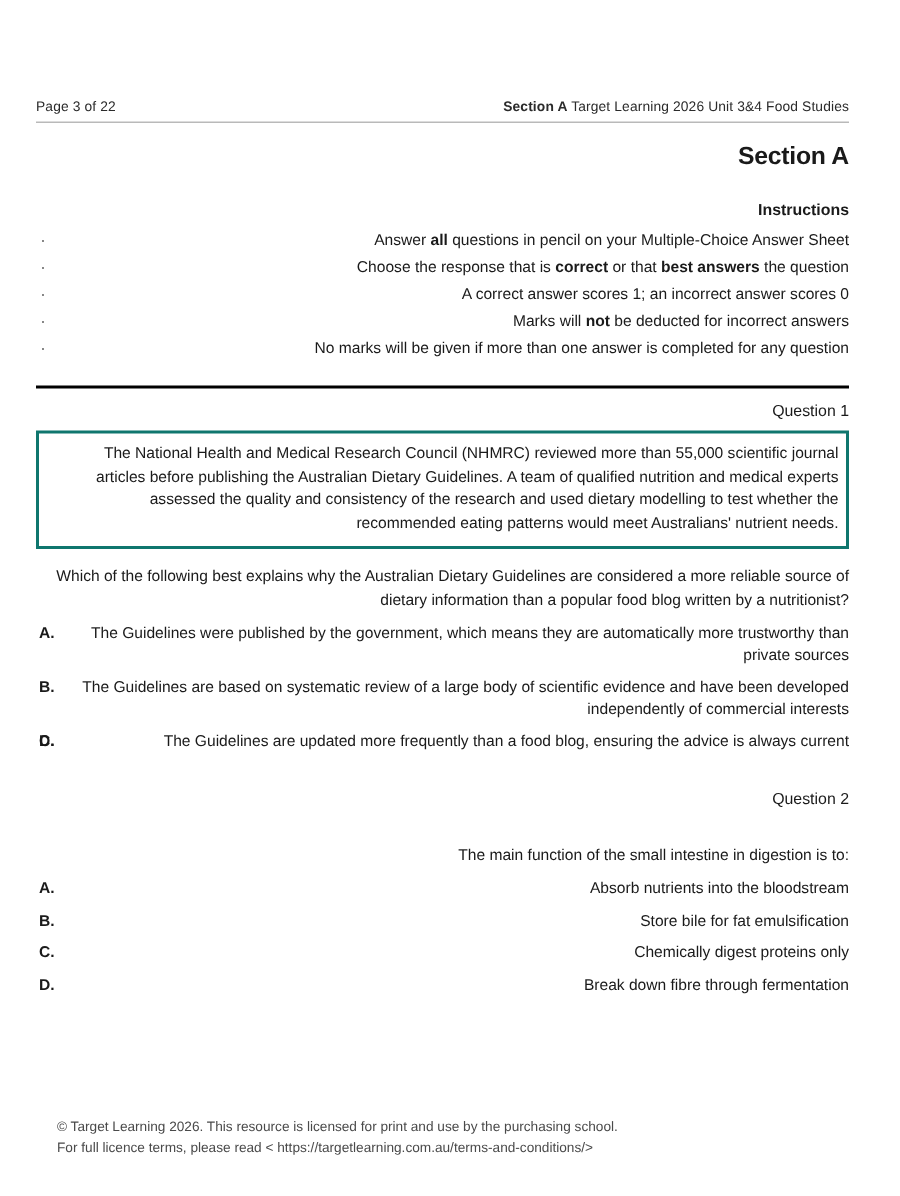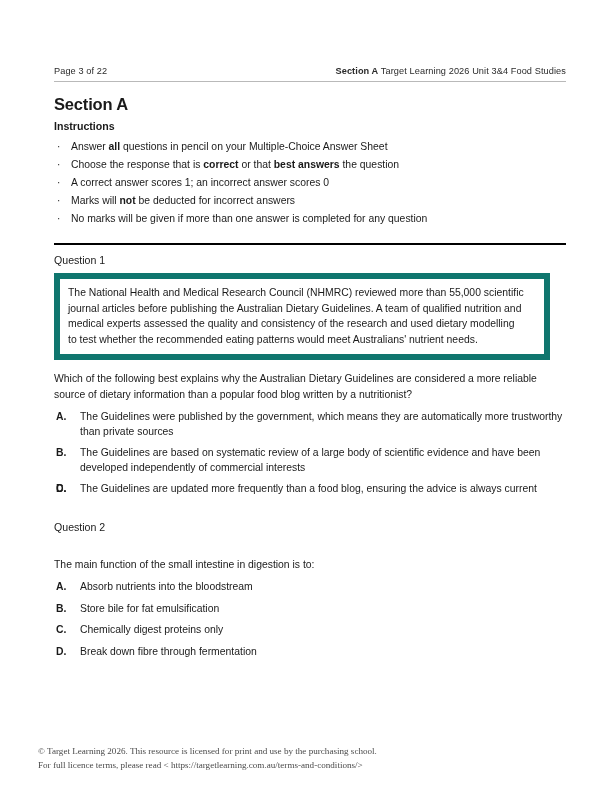--- a/index.html
+++ b/index.html
@@ -12,23 +12,24 @@
     width: 600px;
     height: 797px;
     background: #ffffff;
     font-family: "Liberation Sans", sans-serif;
     color: #1a1a1a;
     box-sizing: border-box;
     overflow: hidden;
   }
   .content {
     position: absolute;
-    left: 54px;
+    left: 24px;
     right: 34px;
     top: 26px;
+    text-align: right;
   }
 
   
   .rh {
     display: flex;
     justify-content: space-between;
     align-items: baseline;
     font-size: 9.2px;
     color: #2b2b2b;
     padding-bottom: 5px;
@@ -41,21 +42,21 @@
   
   h1.section-title {
     font-size: 16.5px;
     font-weight: bold;
     margin: 13px 0 0 0;
     letter-spacing: -0.01em;
   }
   h2.instr-title {
     font-size: 10.6px;
     font-weight: bold;
-    margin: 6px 0 0 0;
+    margin: 20px 0 0 0;
   }
 
   
   ul.instr {
     list-style: none;
     margin: 7px 0 0 0;
     padding: 0;
   }
   ul.instr li {
     position: relative;
@@ -79,23 +80,23 @@
     margin: 16px 0 0 0;
   }
 
   
   .q-label {
     font-size: 10.6px;
     font-weight: normal;
     margin: 9px 0 0 0;
   }
   .stimulus {
-    border: 6px solid #0f766e;
-    padding: 6px 20px 7px 8px;
-    margin: 7px 16px 0 0;
+    border: 2px solid #0f766e;
+    padding: 6px 5px 7px 8px;
+    margin: 7px 0 0 0;
     font-size: 10.4px;
     line-height: 15.6px;
     background: #fff;
   }
   .source {
     font-size: 9.1px;
     color: #4a4a4a;
     margin: 7px 0 0 0;
     line-height: 13px;
   }
@@ -129,21 +130,20 @@
 
   
   .footer {
     position: absolute;
     left: 38px;
     right: 34px;
     top: 745px;
     font-size: 9.1px;
     line-height: 13.5px;
     color: #4a4a4a;
-    font-family: Liberation Serif, serif;
   }
   .footer div { white-space: nowrap; }
 </style>
 </head>
 <body>
 
 <div class="page">
 
   <div class="content">
 

